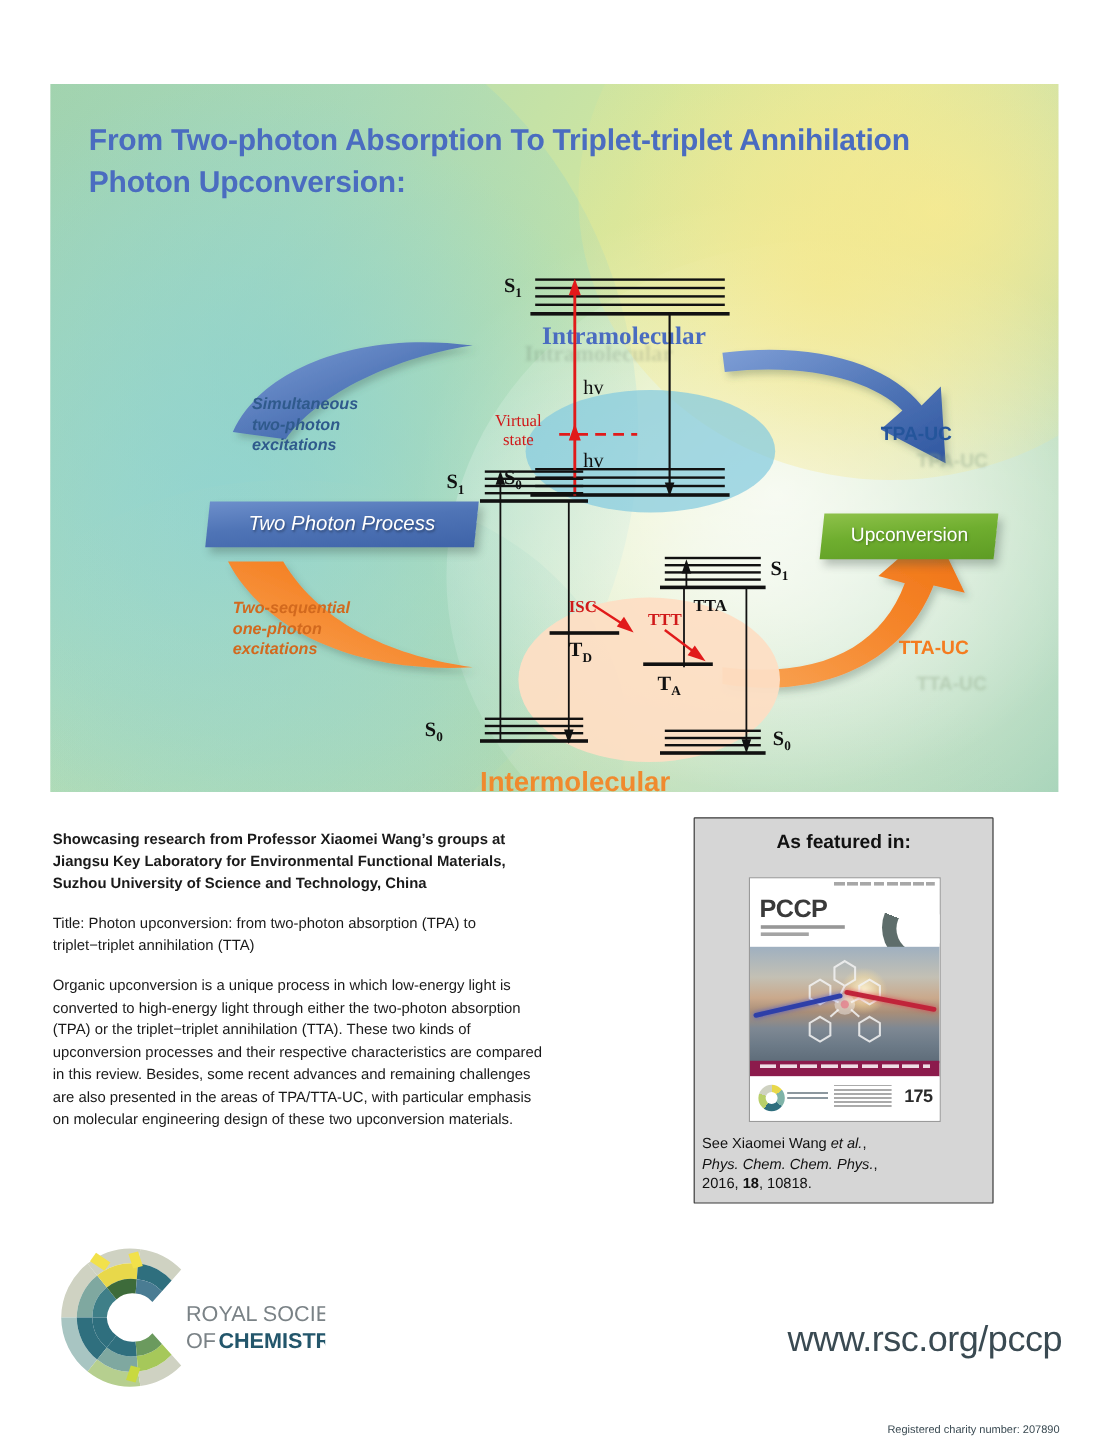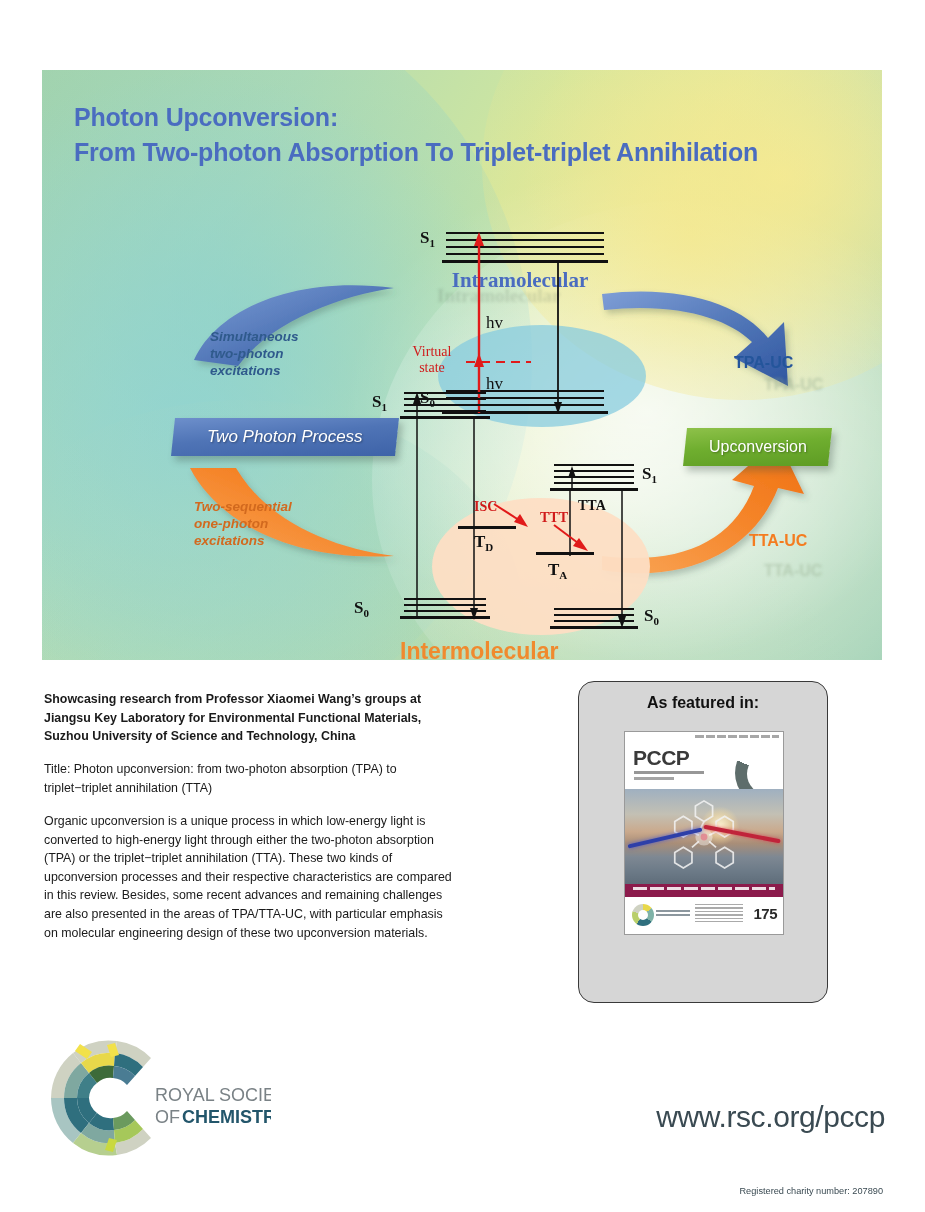--- a/index.html
+++ b/index.html
@@ -116,21 +116,21 @@
     font-size:12.4px; line-height:18.5px; color:#1a1a1a;
   }
   #abstract-text{
     position:absolute; left:44px; top:812px; width:412px;
     font-size:12.4px; line-height:18.6px; color:#1a1a1a;
   }
 
   
   #featured-panel{
     position:absolute; left:578px; top:681px; width:248px; height:320px;
-    background:#d6d6d6; border:1.6px solid #3a3a3a; border-radius:16px;
+    background:#d6d6d6; border:1.6px solid #3a3a3a; border-radius:1px;
   }
   #featured-heading{
     position:absolute; left:0; top:12px; width:100%; text-align:center;
     font-size:16px; font-weight:bold; color:#111;
   }
   #cover-frame{
     position:absolute; left:45px; top:49px; width:158px; height:202px;
     background:#fff; border:1px solid #9a9a9a; overflow:hidden;
   }
   #see-caption{
@@ -185,22 +185,22 @@
 <body>
 
 <div id="toc-image">
 
   <div class="swirl s1"></div>
   <div class="swirl s2"></div>
   <div class="swirl s3"></div>
   <div class="swirl s4"></div>
 
   <div class="toc-title">
+    <span>From Two-photon Absorption To Triplet-triplet Annihilation</span>
     <span>Photon Upconversion:</span>
-    <span>From Two-photon Absorption To Triplet-triplet Annihilation</span>
   </div>
 
   <div class="ghost" style="left:395px;top:215px;font-size:19px;font-family:'Liberation Serif',serif;">Intramolecular</div>
 
   <svg width="840" height="590" style="position:absolute;left:0;top:0;">
     <defs>
       <linearGradient id="blueArrowG" x1="0" y1="0" x2="1" y2="1">
         <stop offset="0%" stop-color="#7e9ed6"></stop>
           <stop offset="55%" stop-color="#4f74b6"></stop>
           <stop offset="100%" stop-color="#2f56a0"></stop>
@@ -381,20 +381,25 @@
     <div class="cv" id="cv-band"></div>
     <div class="cv" id="cv-bandtext"></div>
     <div class="cv" id="cv-foot"></div>
     <div class="cv" id="cv-rsclogo"></div>
     <div class="cv" id="cv-rscinner"></div>
     <div class="cv" id="cv-rsctext"></div>
     <div class="cv" id="cv-footlines"></div>
     <div class="cv" id="cv-175">175</div>
   </div>
 
+  <div id="see-caption">
+    <span>See Xiaomei Wang </span><em>et al.</em><span>,</span><br>
+    <em>Phys. Chem. Chem. Phys.</em><span>,</span><br>
+    <span>2016, </span><b>18</b><span>, 10818.</span>
+  </div>
 </div>
 
 <svg id="rsc-logo" viewBox="0 0 226 128">
   <g transform="translate(64,64)">
 
     <path d="M-58,0 A58,58 0 0 1 -36,-45 L-28,-35 A45,45 0 0 0 -45,0 Z" fill="#cfd2c2"></path>
     <path d="M-36,-45 A58,58 0 0 1 8,-57 L6,-45 A45,45 0 0 0 -28,-35 Z" fill="#cfd2c2"></path>
     <path d="M8,-57 A58,58 0 0 1 42,-40 L34,-31 A45,45 0 0 0 6,-45 Z" fill="#cfd2c2"></path>
     <path d="M-58,0 A58,58 0 0 0 -36,45 L-28,35 A45,45 0 0 1 -45,0 Z" fill="#a8c5c2"></path>
     <path d="M-36,45 A58,58 0 0 0 8,57 L6,45 A45,45 0 0 1 -28,35 Z" fill="#b6cf8f"></path>

